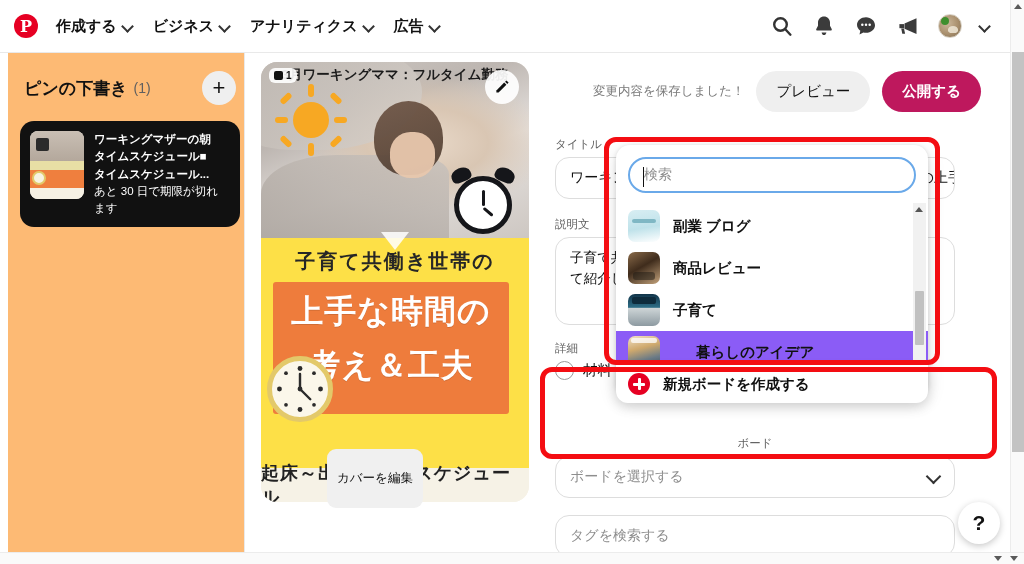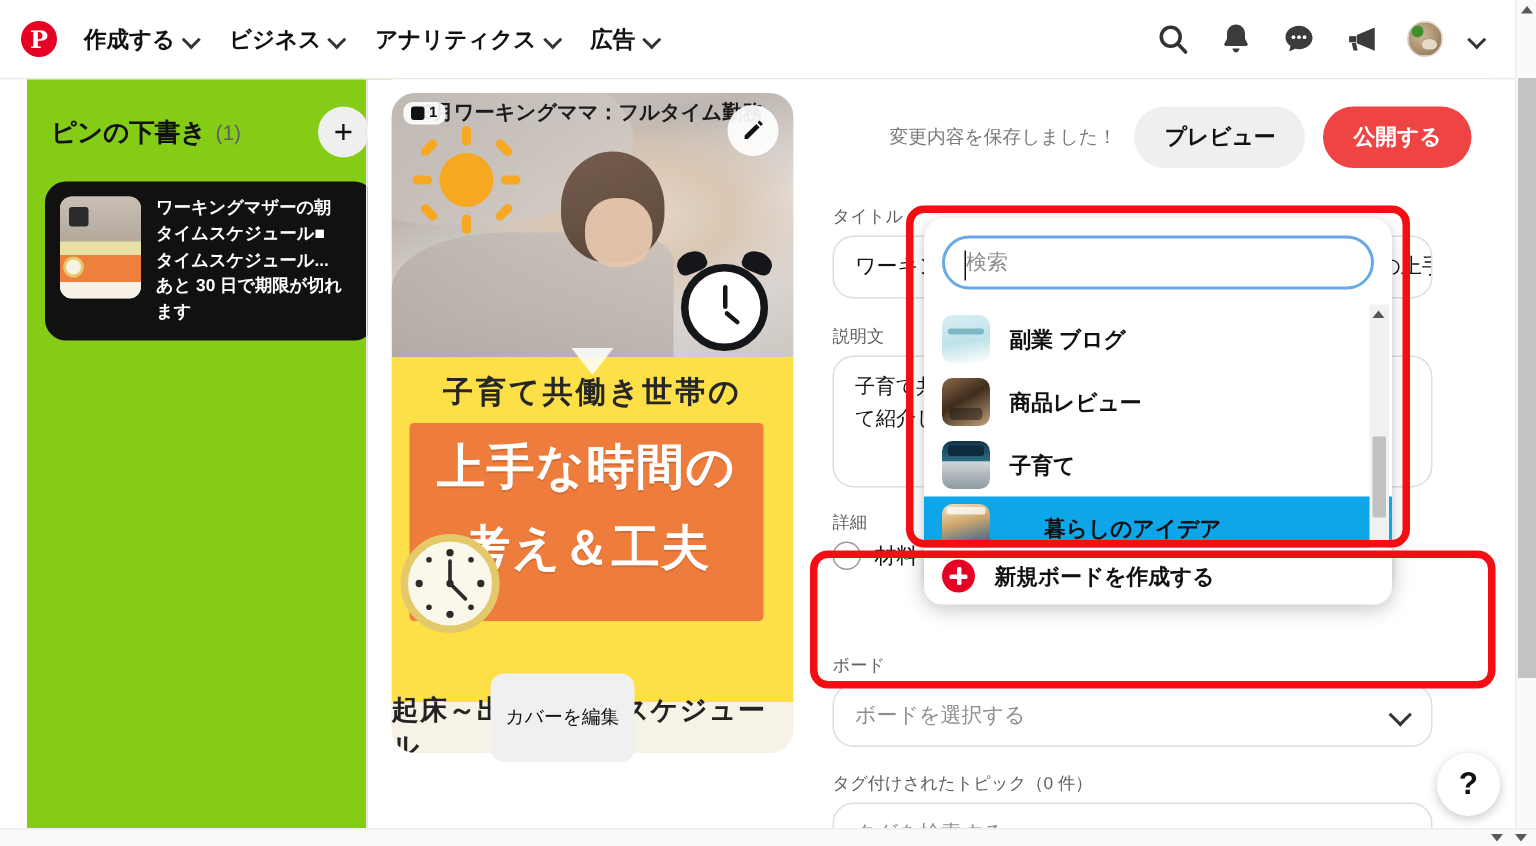--- a/index.html
+++ b/index.html
@@ -51,21 +51,21 @@
   }
   .avatar::after{
     content:''; position:absolute; left:9px; top:11px; width:10px; height:7px;
     border-radius:50% 50% 40% 40%; background:#efe6d6; opacity:.85;
   }
 
   
   .content { position: absolute; left: 0; top: 52px; width: 1010px; height: 512px; background: #fff; }
   .divider-h { position: absolute; left: 0; top: 0; width: 1010px; height: 1px; background: #e9e9e9; }
 
-  .sidebar { position: absolute; left: 18px; top: 1px; width: 244px; height: 511px; background: #84cc16; }
+  .sidebar { position: absolute; left: 8px; top: 1px; width: 244px; height: 511px; background: #fdba74; }
   .sidebar-divider { position: absolute; left: 244px; top: 1px; width: 1px; height: 511px; background: #e9e9e9; }
   .sidebar-head {
     display: flex; align-items: center; padding: 18px 16px 0 16px; gap: 6px;
   }
   .sidebar-title { font-size: 17px; font-weight: bold; color: #111; }
   .sidebar-count { font-size: 14px; color: #5f5f5f; }
   .plus-btn {
     margin-left: auto; width: 34px; height: 34px; border-radius: 50%;
     background: #efefef; display: flex; align-items: center; justify-content: center;
     cursor: pointer; color: #111; font-size: 22px; line-height: 1; font-weight: 300;
@@ -79,21 +79,21 @@
     background: #f3efe6; position: relative;
   }
   .thumb-top { position:absolute; left:0; top:0; width:100%; height:46%; background: linear-gradient(180deg,#c9bfb4,#b3a79b); }
   .thumb-band { position:absolute; left:0; top:44%; width:100%; height:16%; background:#e8dfa5; }
   .thumb-mid { position:absolute; left:0; top:58%; width:100%; height:26%; background:#ef7f3e; }
   .thumb-bot { position:absolute; left:0; bottom:0; width:100%; height:16%; background:#f6f1e4; }
   .thumb-dot { position:absolute; left:6px; top:10%; width:13px; height:13px; background:#2b2b2b; border-radius:2px; }
   .thumb-circ { position:absolute; left:2px; top:59%; width:14px; height:14px; border-radius:50%; background:#f7f2e2; border:2px solid #e3c96a; }
   .draft-text { font-size: 11.5px; line-height: 1.5; color: #fff; }
   .draft-title { font-weight: bold; }
-  .draft-sub { font-weight: bold; }
+  .draft-sub { font-weight: normal; }
 
   
   .preview-col { position: absolute; left: 245px; top: 1px; width: 300px; height: 511px; background: #fff; }
   .pin-card {
     position: absolute; left: 16px; top: 9px; width: 268px; height: 440px;
     border-radius: 16px; overflow: hidden; background: #f5f2ea;
   }
   .pin-photo {
     position: absolute; left: 0; top: 0; width: 100%; height: 176px;
     background:
@@ -212,21 +212,21 @@
   .dd-search {
     height: 36px; border-radius: 18px; border: 2px solid #6aa9e9;
     display: flex; align-items: center; padding: 0 14px; font-size: 14px; color: #8b8b8b;
     background: #fff; position: relative;
   }
   .caret { position: absolute; left: 13px; top: 8px; width: 1px; height: 20px; background: #111; }
   .dd-list { position: absolute; left: 0; top: 60px; width: 312px; height: 192px; overflow: hidden; }
   .dd-item {
     display: flex; align-items: center; gap: 13px; height: 42px; padding: 0 12px; cursor: pointer;
   }
-  .dd-item.sel { background: #0ea5e9; gap: 36px; }
+  .dd-item.sel { background: #8b5cf6; gap: 36px; }
   .dd-thumb { width: 32px; height: 32px; border-radius: 7px; flex: none; overflow: hidden; position: relative; }
   .dd-label { font-size: 14.5px; font-weight: bold; color: #111; white-space: nowrap; }
   .t1 { background: linear-gradient(170deg,#d8eef3 0%,#bfe2ea 55%,#ffffff 100%); }
   .t1::after{ content:''; position:absolute; left:4px; top:9px; width:24px; height:4px; background:#7fb7c4; border-radius:2px;}
   .t2 { background: linear-gradient(150deg,#8a6b4a 0%,#3f2c1c 45%,#c4a37c 100%); }
   .t2::after{ content:''; position:absolute; left:5px; bottom:4px; width:22px; height:8px; background:#1e1914; opacity:.5; border-radius:3px;}
   .t3 { background: linear-gradient(180deg,#12354a 0%,#2e6d86 42%,#cfd6d8 43%,#8d9aa1 100%); }
   .t3::after{ content:''; position:absolute; left:4px; top:3px; width:24px; height:7px; background:#0e2b3c; border-radius:2px;}
   .t4 { background: linear-gradient(165deg,#f2e3c8 0%,#cfa96d 38%,#6a7a86 70%,#41525e 100%); }
   .t4::after{ content:''; position:absolute; left:3px; top:2px; width:26px; height:5px; background:#fff; opacity:.75; border-radius:2px;}
@@ -444,52 +444,51 @@
         <div class="pin-footer">起床～出勤までのスケジュール</div>
       </div>
 
       <div class="cover-tip">カバーを編集</div>
     </div>
 
     <div class="form-col">
 
       <div style="position:absolute;left:0;top:16px;width:450px;height:44px;display:flex;align-items:center;justify-content:flex-end;gap:12px;padding-right:14px;">
         <span style="font-size:12.5px;color:#7a7a7a;">変更内容を保存しました！</span>
-        <span style="background:#efefef;color:#111;font-size:14.5px;font-weight:bold;border-radius:22px;padding:11px 20px;cursor:pointer;">プレビュー</span>
-        <span style="background:#ef4444;color:#fff;font-size:14.5px;font-weight:bold;border-radius:22px;padding:11px 20px;cursor:pointer;text-align:center;">公開する</span>
+        <span style="background:#efefef;color:#111;font-size:14.5px;font-weight:normal;border-radius:22px;padding:11px 20px;cursor:pointer;">プレビュー</span>
+        <span style="background:#be185d;color:#fff;font-size:14.5px;font-weight:bold;border-radius:22px;padding:11px 20px;cursor:pointer;text-align:center;">公開する</span>
       </div>
 
       <div class="field" style="top:84px;">
         <div class="field-label">タイトル</div>
         <div class="input-box">ワーキングマザーの朝タイムスケジュール■共働き世帯の上手な時間の考...</div>
       </div>
 
       <div class="field" style="top:164px;">
         <div class="field-label">説明文</div>
         <div class="textarea-box">子育て共働き世帯向けの朝のタイムスケジュールもあわせて紹介しています。</div>
       </div>
 
       <div class="field" style="top:288px;">
         <div class="field-label">詳細</div>
         <div class="radio-row">
           <span class="radio-dot"></span>
           <span>材料</span>
         </div>
       </div>
 
-      <div class="field" style="top:383px;">
+      <div class="field" style="top:383px;text-align:center;">
         <div class="field-label">ボード</div>
         <div class="select-box">
           <span class="placeholder">ボードを選択する</span>
           <span class="select-chev"></span>
         </div>
       </div>
 
       <div class="field" style="top:462px;">
-        <div class="field-label">タグ付けされたトピック（0 件）</div>
         <div class="input-box">
           <span class="placeholder">タグを検索する</span>
         </div>
 
       </div>
 
     </div>
   </div>
 
   <div class="dropdown">

